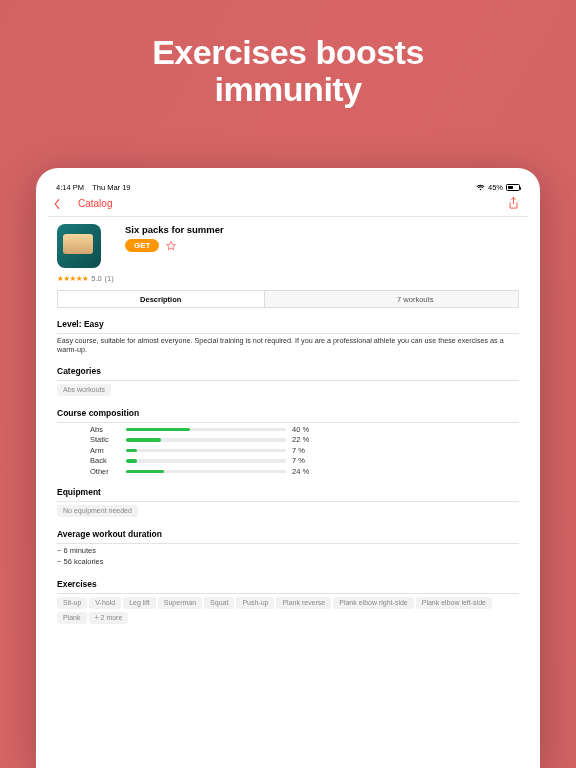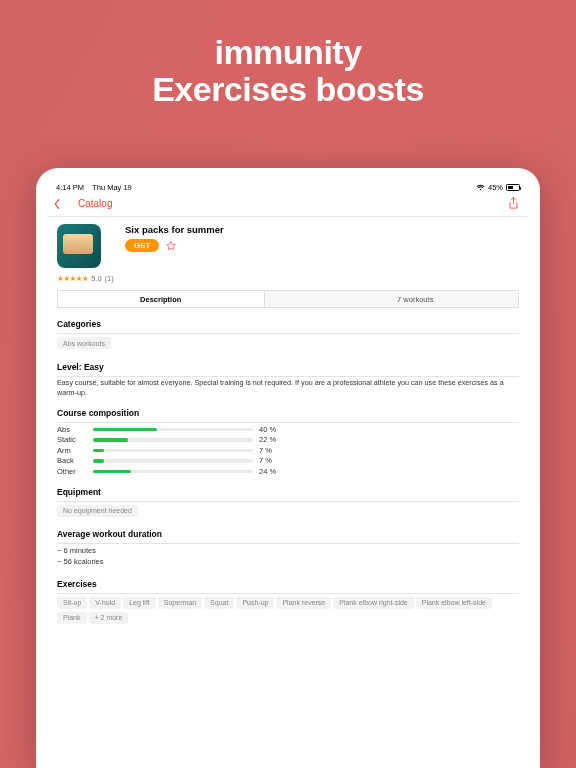--- a/index.html
+++ b/index.html
@@ -59,43 +59,43 @@
   .seg>div{flex:1;text-align:center;font-size:7.5px;padding:3.5px 0;color:#555;}
   .seg>div.sel{background:#fff;font-weight:600;color:#000;}
   .seg>div:not(.sel){background:#f7f7f7;}
   .seg>div+div{border-left:0.5px solid #ddd;padding-left:48px;}
   .sect{margin-top:11px;}
   .sect h4{font-size:8.5px;font-weight:700;margin-bottom:4px;}
   .divider{height:0.5px;background:#e3e3e3;margin:4px 0 2px 0;}
   .chip{display:inline-block;background:#f2f2f2;color:#888;font-size:7px;padding:2.5px 6px;border-radius:3px;margin:1.5px 2px 1.5px 0;}
   .desc{font-size:7.2px;color:#333;line-height:1.35;}
   .comp-row{display:flex;align-items:center;gap:6px;font-size:7.5px;margin:1.5px 0;}
-  .comp-row .lbl{width:30px;color:#333;}
+  .comp-row .lbl{width:30px;color:#333;margin-left:33px;}
   .comp-row .bar{width:160px;height:3.5px;background:#eaeaea;border-radius:2px;position:relative;}
   .comp-row .bar .f{position:absolute;left:0;top:0;bottom:0;background:#29c04a;border-radius:2px;}
   .comp-row .pct{color:#333;}
   .meta{font-size:7.5px;color:#333;line-height:1.45;}
 </style>
 </head>
 <body>
 
 <div class="bg">
   <div class="headline">
+    <div>Exercises boosts</div>
     <div>immunity</div>
-    <div>Exercises boosts</div>
   </div>
 
   <div class="device">
     <div class="screen">
 
       <div class="statusbar">
         <div>
           <span>4:14 PM</span>
           <span>&nbsp;&nbsp;</span>
-          <span>Thu May 19</span>
+          <span>Thu Mar 19</span>
         </div>
         <div class="right">
           <svg class="wifi" viewBox="0 0 12 9">
               <path d="M6 8.2a1 1 0 100-2 1 1 0 000 2zM2.3 4.6a5.3 5.3 0 017.4 0l-1 1a3.9 3.9 0 00-5.4 0l-1-1zM.6 2.9a7.7 7.7 0 0110.8 0l-1 1a6.3 6.3 0 00-8.8 0l-1-1z" fill="#000"></path>
             </svg>
           <span>45%</span>
           <span class="battery">
               <span class="fill"></span>
             </span>
         </div>
@@ -133,29 +133,29 @@
           <span>5.0</span>
           <span>(1)</span>
         </div>
 
         <div class="seg">
           <div class="sel">Description</div>
           <div>7 workouts</div>
         </div>
 
         <div class="sect">
+          <h4>Level: Easy</h4>
+          <div class="divider"></div>
+          <div class="desc">Easy course, suitable for almost everyone. Special training is not required. If you are a professional athlete you can use these exercises as a warm-up.</div>
+        </div>
+
+        <div class="sect">
           <h4>Categories</h4>
           <div class="divider"></div>
           <span class="chip">Abs workouts</span>
-        </div>
-
-        <div class="sect">
-          <h4>Level: Easy</h4>
-          <div class="divider"></div>
-          <div class="desc">Easy course, suitable for almost everyone. Special training is not required. If you are a professional athlete you can use these exercises as a warm-up.</div>
         </div>
 
         <div class="sect">
           <h4>Course composition</h4>
           <div class="divider"></div>
           <div id="comp-rows">
               <div class="comp-row">
                 <span class="lbl">Abs</span>
                 <span class="bar">
                   <span class="f" style="width:40%"></span>

